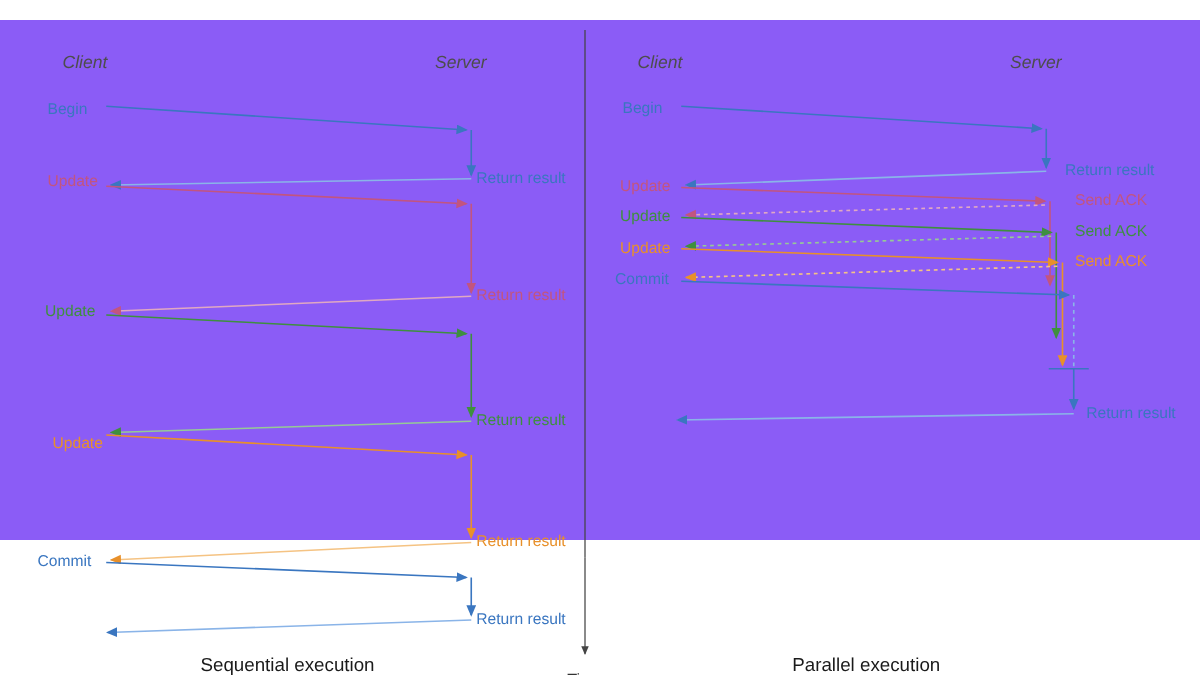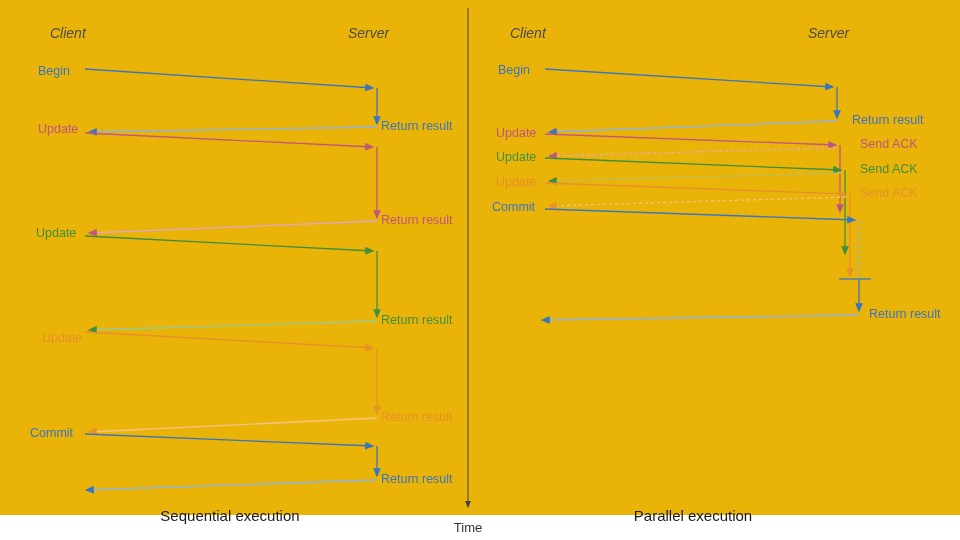--- a/index.html
+++ b/index.html
@@ -1,18 +1,18 @@
 <!DOCTYPE html>
 <html><head>
 <meta charset="utf-8">
 <style>
   html,body{margin:0;padding:0;background:#ffffff;}
   body{width:960px;height:540px;overflow:hidden;
        font-family:"Liberation Sans","DejaVu Sans",sans-serif;}
-  #stage{position:relative;width:960px;height:515px;background:#eab308;}
+  #stage{position:relative;width:960px;height:416px;background:#8b5cf6;margin-top:16px;}
   svg#diagram{position:absolute;left:0;top:0;width:960px;height:540px;}
   .actor-label{font-style:italic;font-size:14px;fill:#4d4d4d;}
   .msg-label{font-size:12.5px;}
   .caption{font-size:15px;fill:#1a1a1a;}
   .axis-label{font-size:13px;fill:#333333;}
   .divider{stroke:#444;stroke-width:1;}
 </style>
 </head>
 <body>
 

